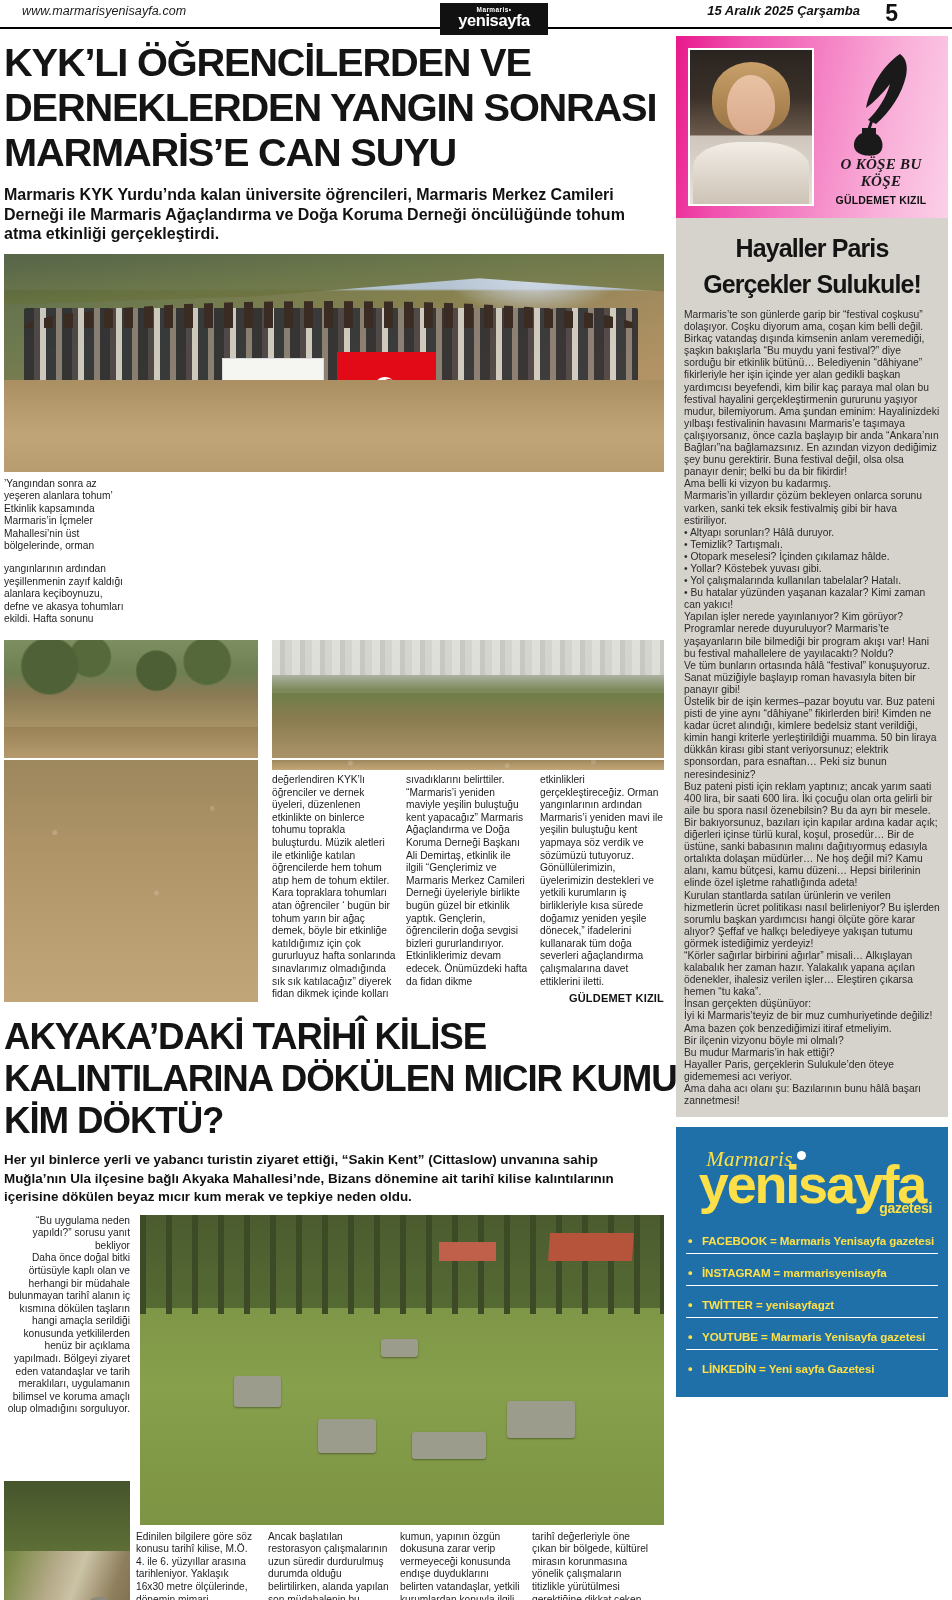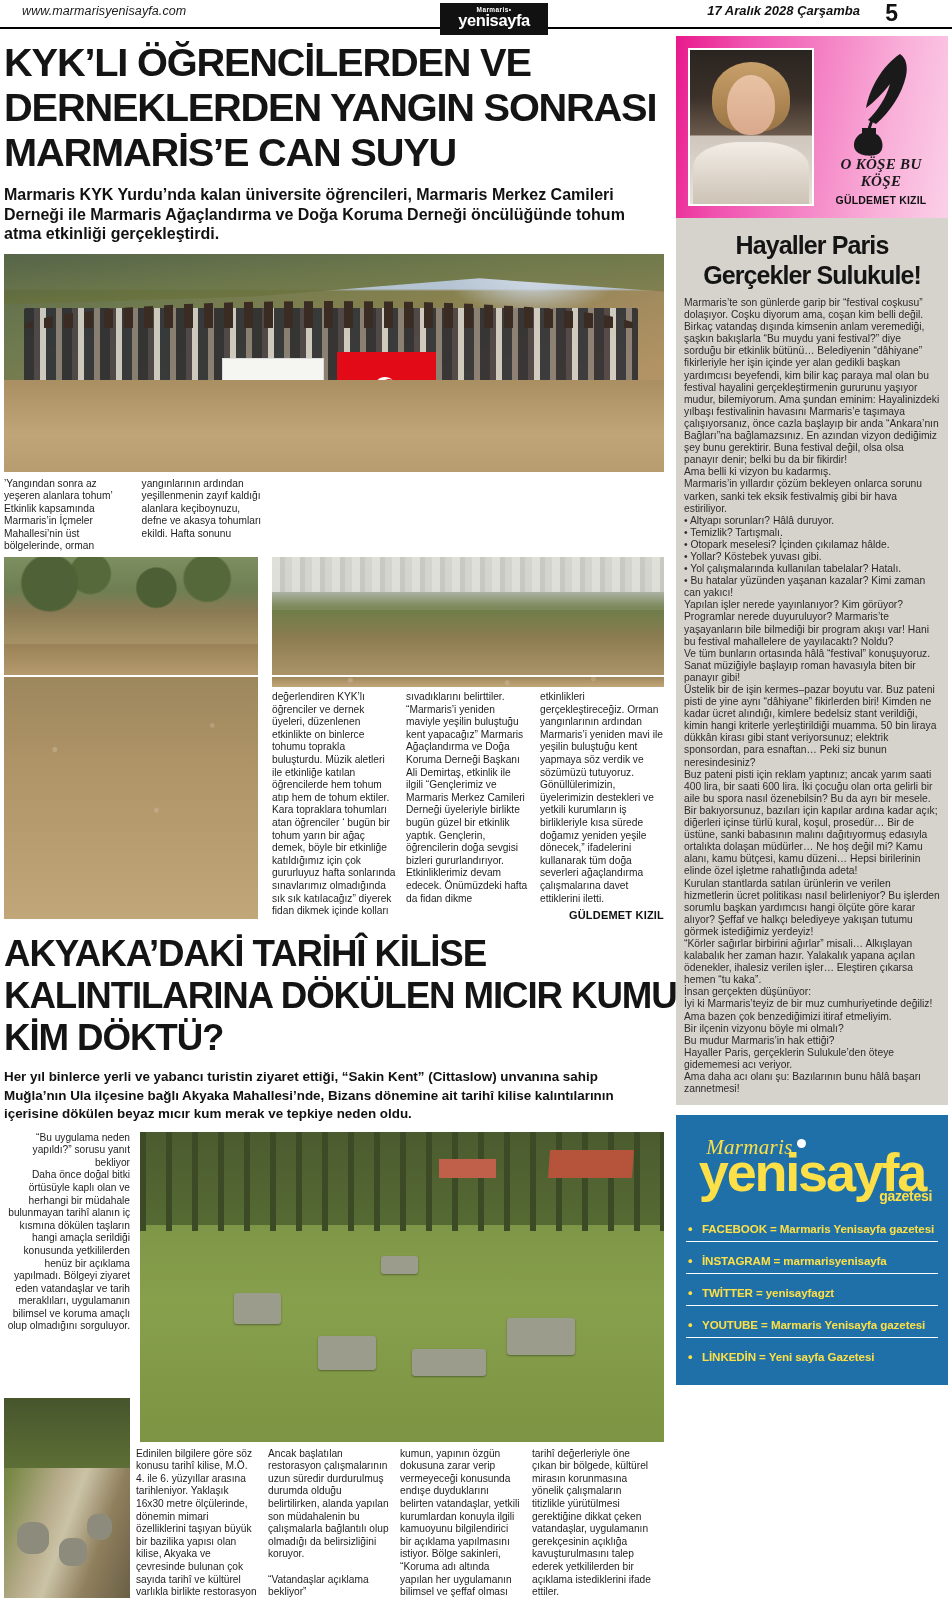--- a/index.html
+++ b/index.html
@@ -264,21 +264,21 @@
   .kose-name{
     position:absolute; left:144px; right:6px; bottom:12px;
     text-align:center; font-size:10.5px; font-weight:bold;
     letter-spacing:.2px; color:#111;
   }
 
   .col-body{
     background:#d6d3cd; padding:6px 8px 10px 8px; width:272px;
   }
   .col-title{
-    font-weight:bold; font-size:25px; line-height:30px; text-align:center;
+    font-weight:bold; font-size:25px; line-height:36px; text-align:center;
     letter-spacing:-.9px; color:#141414; padding:6px 0 7px 0;
   }
   .col-text{
     font-size:10.3px; line-height:12.1px; color:#2b2b2b;
   }
 
   
   .ad-box{
     width:272px; background:#1f6fa8; margin-top:10px;
     padding:14px 10px 16px 10px; color:#fde047; position:relative;
@@ -315,21 +315,21 @@
 </head>
 <body>
 
 <div class="topbar">
   <div class="site-url">www.marmarisyenisayfa.com</div>
   <div class="rule"></div>
   <div class="masthead-chip">
     <span class="m-small">Marmaris•</span>
     <span class="m-big">yenisayfa</span>
   </div>
-  <div class="date-line">17 Aralık 2028 Çarşamba</div>
+  <div class="date-line">15 Aralık 2025 Çarşamba</div>
   <div class="page-num">5</div>
 </div>
 
 <div class="main-col">
 
   <div>
     <div class="headline1">KYK’LI ÖĞRENCİLERDEN VE DERNEKLERDEN YANGIN SONRASI MARMARİS’E CAN SUYU</div>
     <div class="standfirst">Marmaris KYK Yurdu’nda kalan üniversite öğrencileri, Marmaris Merkez Camileri Derneği ile Marmaris Ağaçlandırma ve Doğa Koruma Derneği öncülüğünde tohum atma etkinliği gerçekleştirdi.</div>
 
     <div class="photo ph-group">
@@ -339,21 +339,21 @@
         <span>MARMARİS</span>
         <span>YURDU</span>
         <span class="bw2">#GENÇLERİN BAKANLIĞI</span>
       </div>
       <div class="flag-tr">
         <div class="moon"></div>
         <div class="star">★</div>
       </div>
     </div>
 
-    <div style="display:flex; gap:10px; margin:6px 0 0 4px;">
+    <div style="display:flex; gap:10px; margin:6px 0 0 4px;flex-direction:column;">
       <div style="width:128px;">
         <div class="body-txt">’Yangından sonra az yeşeren alanlara tohum’ Etkinlik kapsamında Marmaris’in İçmeler Mahallesi’nin üst bölgelerinde, orman</div>
       </div>
       <div style="width:124px;">
         <div class="body-txt">yangınlarının ardından yeşillenmenin zayıf kaldığı alanlara keçiboynuzu, defne ve akasya tohumları ekildi. Hafta sonunu</div>
       </div>
       <div style="width:394px;"></div>
     </div>
 
     <div style="position:relative; margin:4px 0 0 4px; height:118px;">

